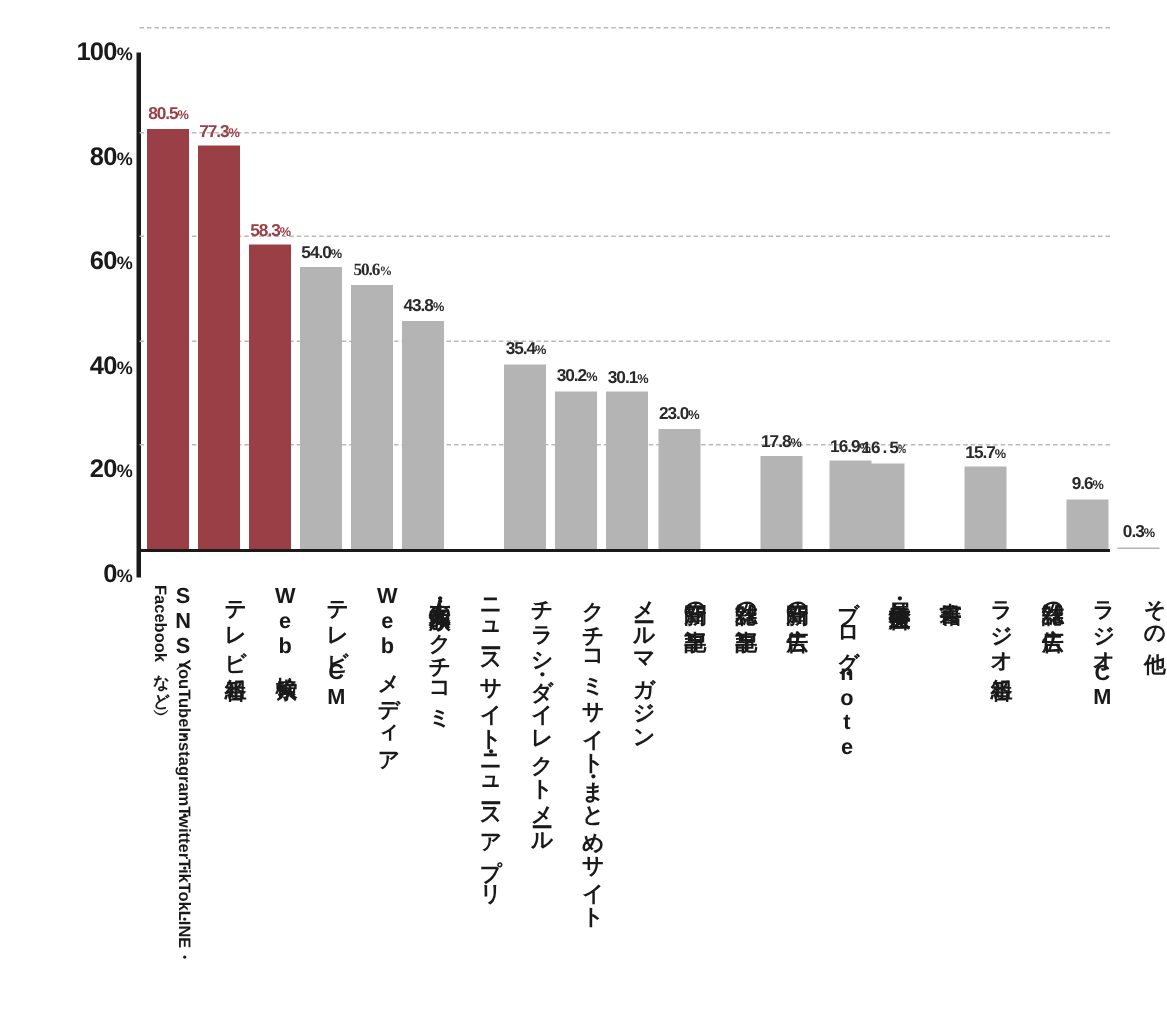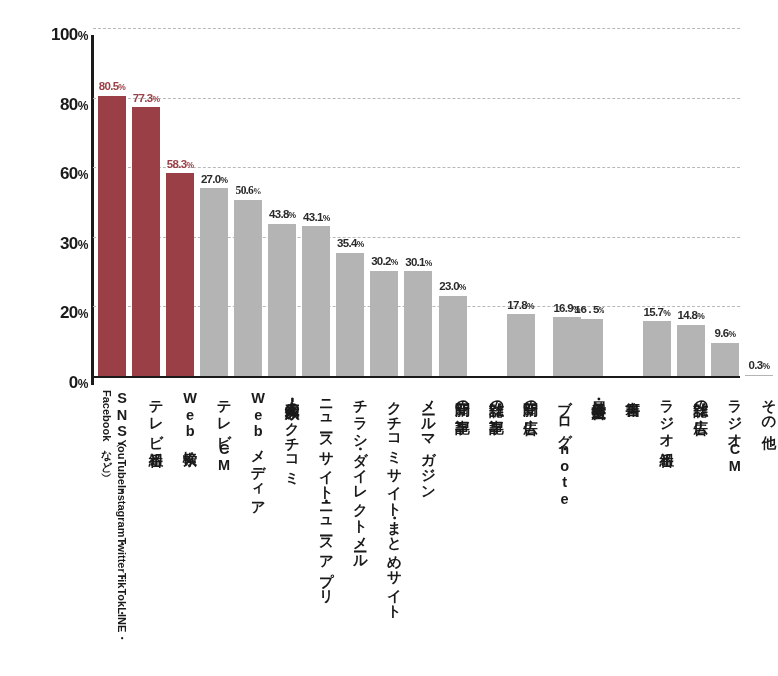--- a/index.html
+++ b/index.html
@@ -19,21 +19,21 @@
     position: relative;
     width: 778px;
     height: 676px;
   }
 
   
   
   #plot-area {
     position: absolute;
     left: 93px;
-    top: 28px;
+    top: 18px;
     width: 647px;
     height: 348px;
   }
 
   .gridline {
     position: absolute;
     left: 0;
     width: 647px;
     height: 0;
     border-top: 1px dashed #b9b9b9;
@@ -137,21 +137,21 @@
   }
 </style>
 </head>
 <body>
 
 <div id="chart-root">
 
   <div id="y-axis-labels">
       <div class="ytick" style="top: 374px;"><span>0</span><span class="pct">%</span></div>
       <div class="ytick" style="top: 304.4px;"><span>20</span><span class="pct">%</span></div>
-      <div class="ytick" style="top: 234.8px;"><span>30</span><span class="pct">%</span></div>
+      <div class="ytick" style="top: 234.8px;"><span>40</span><span class="pct">%</span></div>
       <div class="ytick" style="top: 165.2px;"><span>60</span><span class="pct">%</span></div>
       <div class="ytick" style="top: 95.6px;"><span>80</span><span class="pct">%</span></div>
       <div class="ytick" style="top: 26px;"><span>100</span><span class="pct">%</span></div>
     </div>
 
   <div id="y-axis-line"></div>
 
   <div id="plot-area">
       <div class="gridline baseline" style="top: 348px;"></div>
       <div class="gridline" style="top: 278.4px;"></div>
@@ -166,34 +166,30 @@
       <div class="bar-slot" style="left: 39.05px; height: 348px;">
         <div class="bar red" style="height: 269.004px;"></div>
         <div class="bar-value red" style="bottom: 272.004px;"><span>77.3</span><span class="pct">%</span></div>
       </div>
       <div class="bar-slot" style="left: 73.1px; height: 348px;">
         <div class="bar red" style="height: 202.884px;"></div>
         <div class="bar-value red" style="bottom: 205.884px;"><span>58.3</span><span class="pct">%</span></div>
       </div>
       <div class="bar-slot" style="left: 107.15px; height: 348px;">
         <div class="bar gray" style="height: 187.92px;"></div>
-        <div class="bar-value gray" style="bottom: 190.92px;"><span>27.0</span><span class="pct">%</span></div>
+        <div class="bar-value gray" style="bottom: 190.92px;"><span>54.0</span><span class="pct">%</span></div>
       </div>
       <div class="bar-slot" style="left: 141.2px; height: 348px; font-family: Liberation Serif, serif;">
         <div class="bar gray" style="height: 176.088px;"></div>
         <div class="bar-value gray" style="bottom: 179.088px;"><span>50.6</span><span class="pct">%</span></div>
       </div>
       <div class="bar-slot" style="left: 175.25px; height: 348px;">
         <div class="bar gray" style="height: 152.424px;"></div>
         <div class="bar-value gray" style="bottom: 155.424px;"><span>43.8</span><span class="pct">%</span></div>
       </div>
-      <div class="bar-slot" style="left: 209.3px; height: 348px;">
-        <div class="bar gray" style="height: 149.988px;"></div>
-        <div class="bar-value gray" style="bottom: 152.988px;"><span>43.1</span><span class="pct">%</span></div>
-      </div>
       <div class="bar-slot" style="left: 243.35px; height: 348px;">
         <div class="bar gray" style="height: 123.192px;"></div>
         <div class="bar-value gray" style="bottom: 126.192px;"><span>35.4</span><span class="pct">%</span></div>
       </div>
       <div class="bar-slot" style="left: 277.4px; height: 348px;">
         <div class="bar gray" style="height: 105.096px;"></div>
         <div class="bar-value gray" style="bottom: 108.096px;"><span>30.2</span><span class="pct">%</span></div>
       </div>
       <div class="bar-slot" style="left: 311.45px; height: 348px;">
         <div class="bar gray" style="height: 104.748px;"></div>
@@ -211,24 +207,20 @@
         <div class="bar gray" style="height: 58.812px;"></div>
         <div class="bar-value gray" style="bottom: 61.812px;"><span>16.9</span><span class="pct">%</span></div>
       </div>
       <div class="bar-slot" style="left: 481.7px; height: 348px;">
         <div class="bar gray" style="height: 57.42px;"></div>
         <div class="bar-value gray" style="bottom: 60.42px; font-family: Liberation Mono, monospace;"><span>16.5</span><span class="pct">%</span></div>
       </div>
       <div class="bar-slot" style="left: 549.8px; height: 348px;">
         <div class="bar gray" style="height: 54.636px;"></div>
         <div class="bar-value gray" style="bottom: 57.636px;"><span>15.7</span><span class="pct">%</span></div>
-      </div>
-      <div class="bar-slot" style="left: 583.85px; height: 348px;">
-        <div class="bar gray" style="height: 51.504px;"></div>
-        <div class="bar-value gray" style="bottom: 54.504px;"><span>14.8</span><span class="pct">%</span></div>
       </div>
       <div class="bar-slot" style="left: 617.9px; height: 348px;">
         <div class="bar gray" style="height: 33.408px;"></div>
         <div class="bar-value gray" style="bottom: 36.408px;"><span>9.6</span><span class="pct">%</span></div>
       </div>
       <div class="bar-slot" style="left: 651.95px; height: 348px;">
         <div class="bar gray" style="height: 1.044px;"></div>
         <div class="bar-value gray" style="bottom: 4.044px;"><span>0.3</span><span class="pct">%</span></div>
       </div>
     </div>

